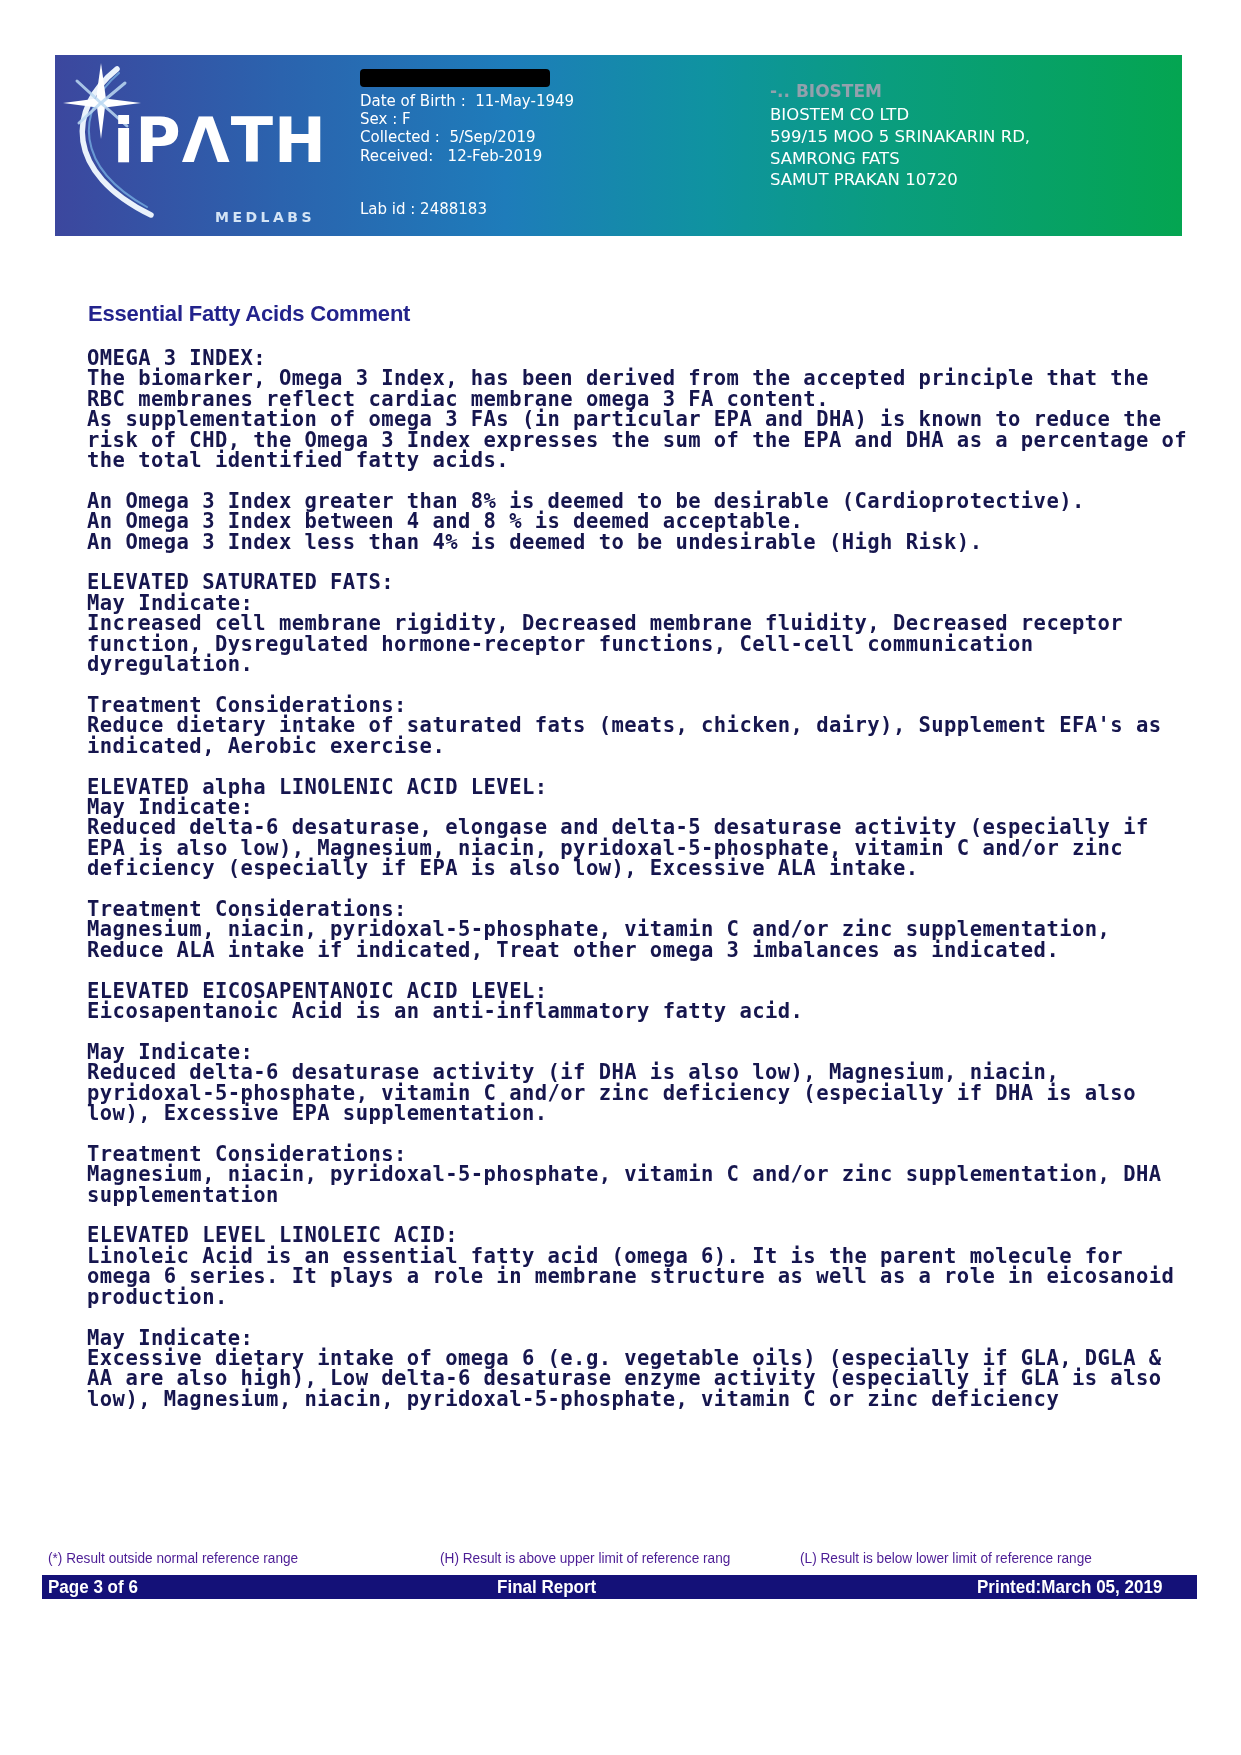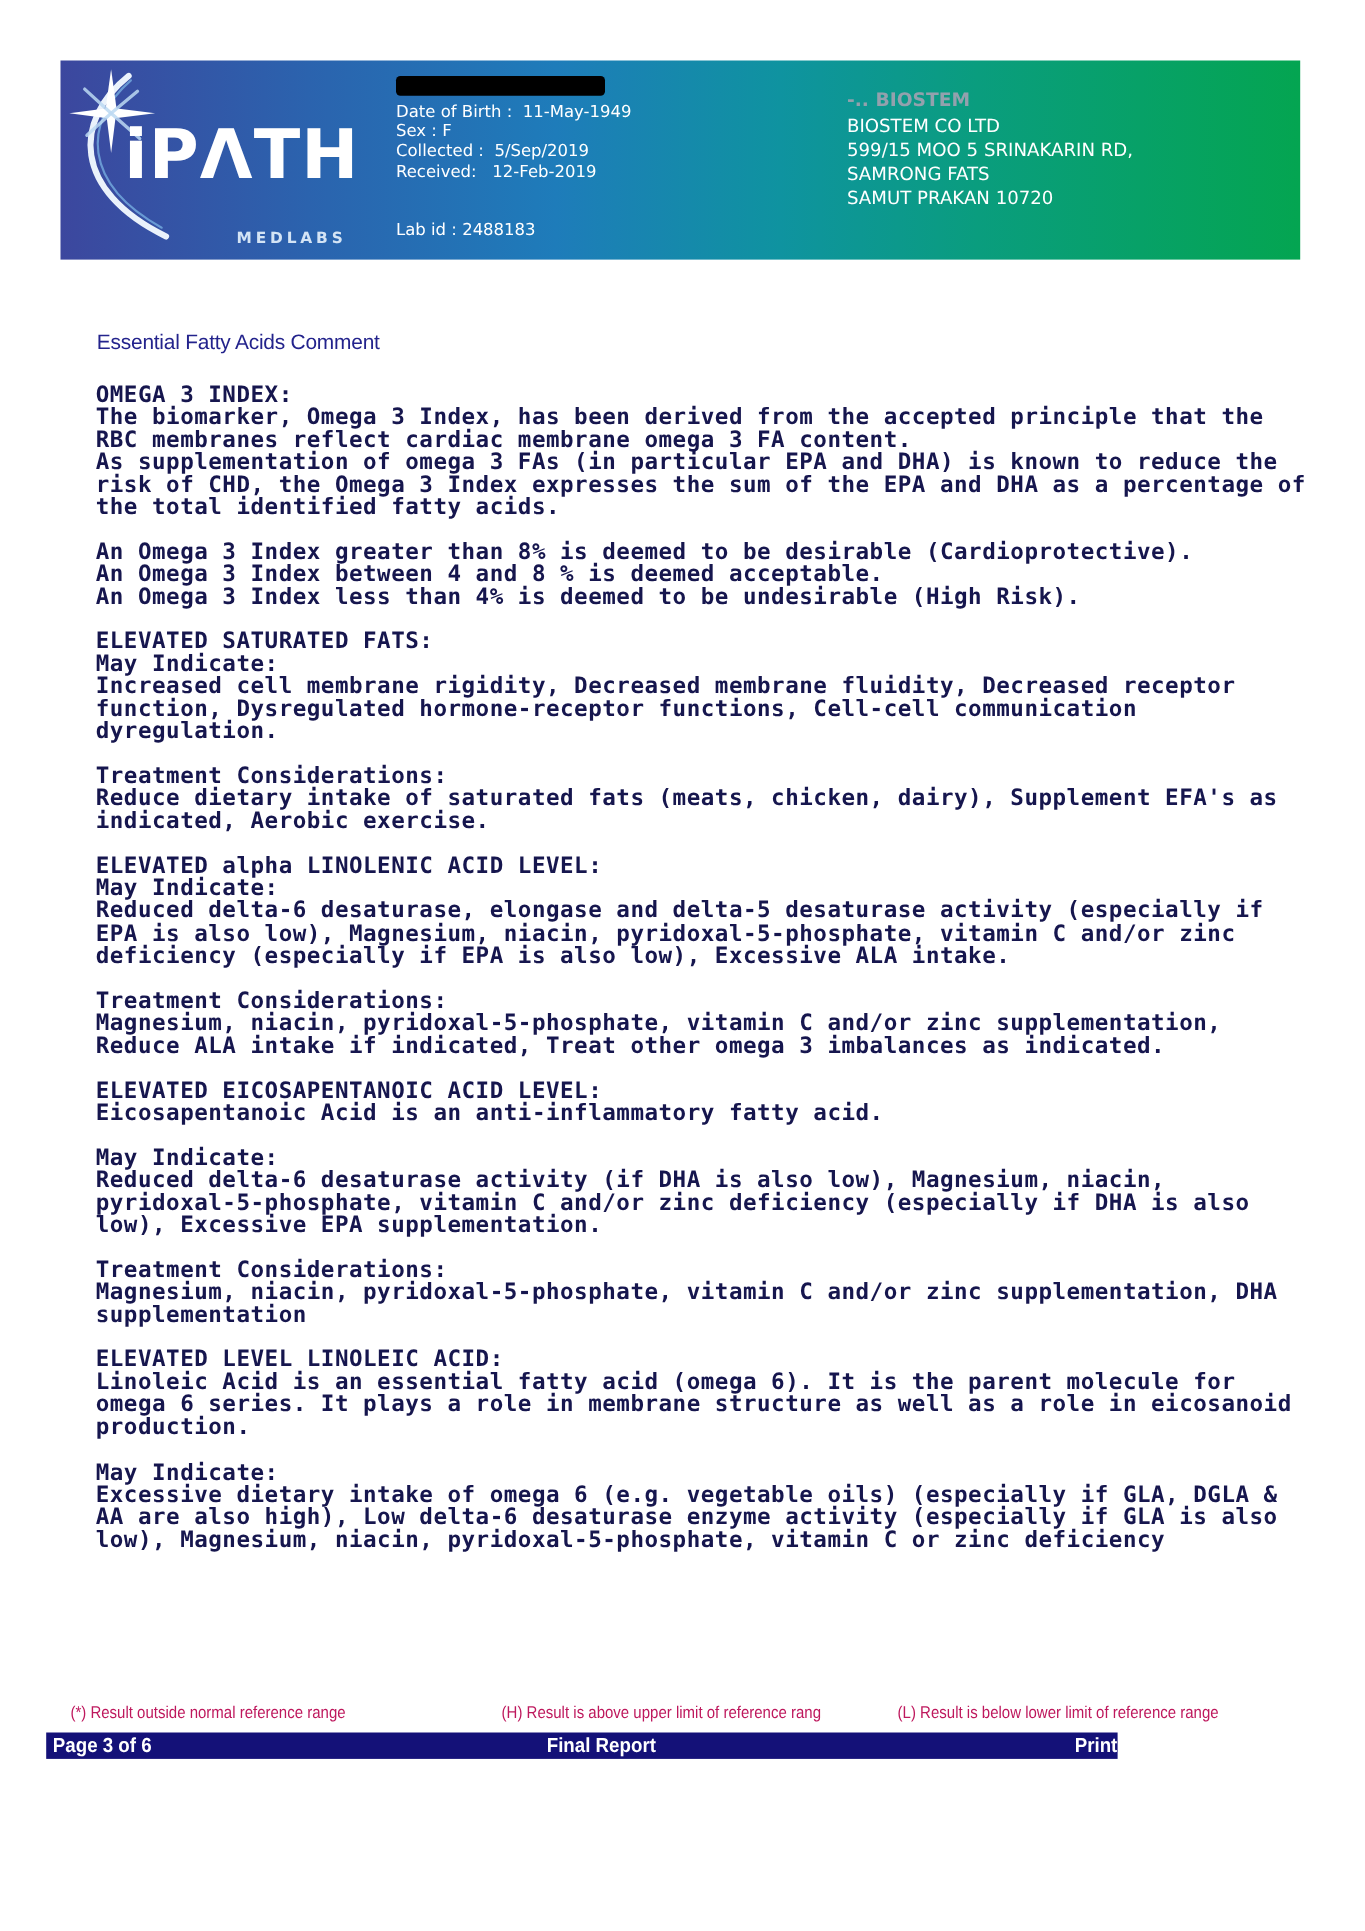--- a/index.html
+++ b/index.html
@@ -19,35 +19,35 @@
            font-family:"DejaVu Sans",sans-serif;font-size:15px;}
   .redaction{width:190px;height:18px;background:#000000;border-radius:4px;margin-bottom:5px;}
   .pline{white-space:pre;line-height:18.2px;}
   .labid{white-space:pre;margin-top:35px;line-height:18px;}
 
   .clinic{position:absolute;left:715px;top:7px;font-family:"DejaVu Sans",sans-serif;}
   .clinic-code{font-size:17px;font-weight:bold;color:#93a1ad;line-height:22px;margin-bottom:2px;margin-top:18px;}
   .cline{font-size:16.5px;color:#ffffff;line-height:21.8px;}
 
   
-  .section-title{position:absolute;left:88px;top:301px;font-size:19px;font-weight:normal;
+  .section-title{position:absolute;left:88px;top:301px;font-size:22px;font-weight:bold;
                  color:#23238c;letter-spacing:-0.2px;}
   .body-text{position:absolute;left:75px;top:336px;margin:12px;
              font-family:"DejaVu Sans Mono",monospace;font-weight:bold;
              font-size:20.5px;line-height:20.4px;letter-spacing:0.45px;color:#16164e;}
 
   
-  .legend{position:absolute;left:16px;top:1549px;width:1200px;height:20px;color:#be185d;}
+  .legend{position:absolute;left:0;top:1549px;width:1200px;height:20px;color:#4c1d95;}
   .legend span{position:absolute;display:inline-block;font-size:15.5px;white-space:pre;
                transform:scaleX(0.88);transform-origin:left center;}
   .legend-a{left:48px;}
   .legend-h{left:440px;}
   .legend-l{left:800px;}
 
-  .footer-bar{position:absolute;left:42px;top:1575px;width:974px;height:24px;background:#141178;
+  .footer-bar{position:absolute;left:42px;top:1575px;width:1155px;height:24px;background:#141178;
               color:#ffffff;font-weight:bold;font-size:18.5px;}
   .footer-bar span{position:absolute;top:1px;display:inline-block;white-space:pre;
                    transform:scaleX(0.92);transform-origin:left center;}
   .fb-page{left:6px;}
   .fb-status{left:455px;}
   .fb-printed{left:780px;width:370px;text-align:right;transform-origin:right center;}
 </style>
 </head>
 <body>
 

